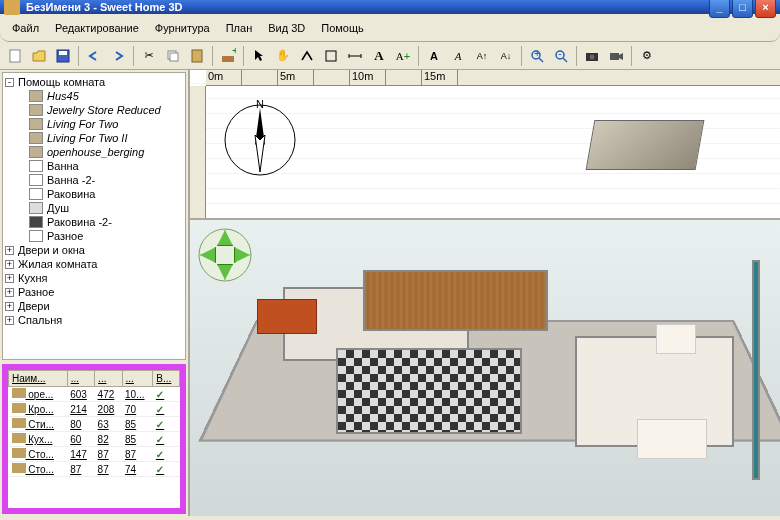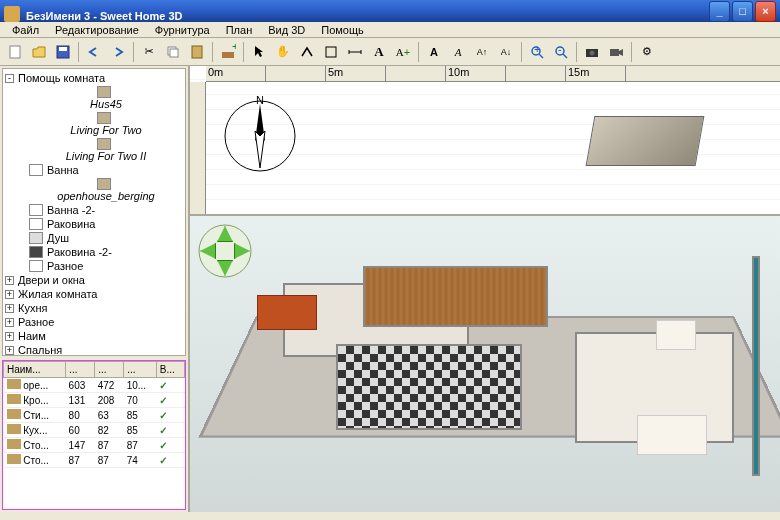--- a/index.html
+++ b/index.html
@@ -1,46 +1,46 @@
 <!DOCTYPE html>
 <html><head>
 <meta charset="utf-8">
 <style>
 * { box-sizing: border-box; margin: 0; padding: 0; font-family: Tahoma, sans-serif; font-size: 11px; }
 body { width: 780px; height: 520px; background: #ece9d8; overflow: hidden; }
-.titlebar { height: 22px; background: linear-gradient(to bottom, #3b77dd 0%, #2a5cc8 50%, #1a4090 100%); display: flex; align-items: flex-end; padding: 0 4px; color: #fff; font-weight: bold; }
+.titlebar { height: 14px; background: linear-gradient(to bottom, #3b77dd 0%, #2a5cc8 50%, #1a4090 100%); display: flex; align-items: center; padding: 0 4px; color: #fff; font-weight: bold; }
 .titlebar .icon { width: 16px; height: 16px; background: #d8a850; margin-right: 6px; border-radius: 2px; }
 .titlebar .title { flex: 1; }
 .win-btns { display: flex; gap: 2px; }
 .win-btn { width: 21px; height: 21px; background: linear-gradient(to bottom,#5da0f0,#2a60c0); border: 1px solid #1a4090; border-radius: 3px; color: #fff; text-align: center; line-height: 18px; font-weight: bold; cursor: pointer; }
 .win-btn.close { background: linear-gradient(to bottom,#f08070,#d04020); border-color: #a02010; }
-.menubar { height: 16px; background: #ece9d8; display: flex; align-items: center; padding: 0 4px; border-bottom: 1px solid #aca899; }
+.menubar { height: 28px; background: #ece9d8; display: flex; align-items: center; padding: 0 4px; border-bottom: 1px solid #aca899; border-radius: 9px; }
 .menu-item { padding: 2px 8px; cursor: pointer; }
 .toolbar { height: 28px; background: #ece9d8; display: flex; align-items: center; padding: 2px 4px; gap: 2px; border-bottom: 1px solid #aca899; }
 .tbtn { width: 22px; height: 22px; display: flex; align-items: center; justify-content: center; border: 1px solid transparent; border-radius: 2px; cursor: pointer; }
 .tsep { width: 1px; height: 20px; background: #aca899; margin: 0 2px; }
 .content { display: flex; height: 446px; }
 .left-panel { width: 190px; display: flex; flex-direction: column; border-right: 2px solid #aca899; }
 .tree { flex: 1; background: #fff; border: 1px solid #aca899; margin: 2px; overflow-y: auto; padding: 2px; }
 .tree-node { display: flex; align-items: center; padding: 1px 0; cursor: pointer; white-space: nowrap; }
 .tree-node .exp { width: 9px; height: 9px; border: 1px solid #808080; text-align: center; line-height: 7px; font-size: 9px; margin-right: 4px; background: #fff; }
 .tree-node .thumb { width: 14px; height: 12px; background: #c0b090; margin-right: 4px; border: 1px solid #888; }
 .tree-node.cat { font-weight: normal; }
-.tree-node.child { padding-left: 24px; font-style: italic; flex-direction: column; }
+.tree-node.child { padding-left: 24px; font-style: italic; }
 .tree-node.child2 { padding-left: 24px; }
-.ftable { height: 150px; background: #fff; border: 1px solid #d946ef; margin: 2px; overflow: auto; }
+.ftable { height: 150px; background: #fff; border: 6px solid #d946ef; margin: 2px; overflow: auto; text-decoration: underline; }
 .ftable table { width: 100%; border-collapse: collapse; }
 .ftable th { background: #ece9d8; border: 1px solid #aca899; padding: 2px 3px; font-weight: normal; text-align: left; font-size: 10px; }
 .ftable td { border-bottom: 1px solid #eee; padding: 1px 3px; font-size: 10px; }
 .ftable .ficon { width: 14px; height: 10px; background: #c0a060; display: inline-block; }
 .chk { color: #2a8020; font-weight: bold; }
 .right-panel { flex: 1; display: flex; flex-direction: column; background: #fff; }
 .plan-view { height: 150px; position: relative; background: repeating-linear-gradient(0deg,#fff,#fff 14px,#e8e8e8 15px), repeating-linear-gradient(90deg,#fff,#fff 14px,#e8e8e8 15px); border-bottom: 2px solid #aca899; overflow: hidden; }
 .ruler-h { position: absolute; top: 0; left: 16px; right: 0; height: 16px; background: #ece9d8; border-bottom: 1px solid #888; font-size: 9px; display: flex; }
-.ruler-h span { width: 60px; border-right: 1px solid #888; padding-left: 2px; }
+.ruler-h span { width: 36px; border-right: 1px solid #888; padding-left: 2px; }
 .ruler-v { position: absolute; top: 16px; left: 0; width: 16px; bottom: 0; background: #ece9d8; border-right: 1px solid #888; }
 .compass { position: absolute; left: 30px; top: 30px; width: 80px; height: 80px; }
 .mini-3d { position: absolute; right: 80px; top: 50px; width: 110px; height: 50px; background: linear-gradient(135deg,#d0c8b8,#908878); border: 1px solid #666; transform: skewX(-10deg); }
 .view-3d { flex: 1; position: relative; background: linear-gradient(to bottom,#e8f0f0 0%, #d0d8d8 100%); overflow: hidden; }
 .nav-pad { position: absolute; left: 8px; top: 8px; width: 54px; height: 54px; }
 .nav-pad .nbtn { position: absolute; width: 16px; height: 16px; background: #60c040; border: 1px solid #308010; cursor: pointer; }
 .floor-3d { position: absolute; left: 40px; top: 30px; right: 20px; bottom: 20px; }
 .room-shape { position: absolute; background: #e8e4dc; border: 2px solid #888; }
 .wood { background: repeating-linear-gradient(90deg,#b07840,#a06830 3px,#b07840 6px); }
 .checker { background: repeating-conic-gradient(#333 0 25%, #ddd 0 50%) 0 0/16px 16px; }
@@ -183,34 +183,38 @@
       <div class="tree-node cat">
           <span class="exp">-</span>
           <span>Помощь комната</span>
         </div>
       <div class="tree-node child">
           <span class="thumb"></span>
           <span>Hus45</span>
         </div>
       <div class="tree-node child">
           <span class="thumb"></span>
+          <span>Jewelry Store Reduced</span>
+        </div>
+      <div class="tree-node child">
+          <span class="thumb"></span>
           <span>Living For Two</span>
         </div>
       <div class="tree-node child">
           <span class="thumb"></span>
           <span>Living For Two II</span>
+        </div>
+      <div class="tree-node child">
+          <span class="thumb"></span>
+          <span>openhouse_berging</span>
         </div>
       <div class="tree-node child2">
           <span class="thumb" style="background:#fff"></span>
           <span>Ванна</span>
         </div>
-      <div class="tree-node child">
-          <span class="thumb"></span>
-          <span>openhouse_berging</span>
-        </div>
       <div class="tree-node child2">
           <span class="thumb" style="background:#fff"></span>
           <span>Ванна -2-</span>
         </div>
       <div class="tree-node child2">
           <span class="thumb" style="background:#fff"></span>
           <span>Раковина</span>
         </div>
       <div class="tree-node child2">
           <span class="thumb" style="background:#ddd"></span>
@@ -235,21 +239,21 @@
       <div class="tree-node cat">
           <span class="exp">+</span>
           <span>Кухня</span>
         </div>
       <div class="tree-node cat">
           <span class="exp">+</span>
           <span>Разное</span>
         </div>
       <div class="tree-node cat">
           <span class="exp">+</span>
-          <span>Наим</span>
+          <span>Двери</span>
         </div>
       <div class="tree-node cat">
           <span class="exp">+</span>
           <span>Спальня</span>
         </div>
     </div>
     <div class="ftable">
       <table>
         <thead>
             <tr>
@@ -263,21 +267,21 @@
         <tbody id="ftbody">
             <tr>
               <td><span class="ficon"></span> opе...</td>
               <td>603</td>
               <td>472</td>
               <td>10...</td>
               <td class="chk">✓</td>
             </tr>
             <tr>
               <td><span class="ficon"></span> Кро...</td>
-              <td>131</td>
+              <td>214</td>
               <td>208</td>
               <td>70</td>
               <td class="chk">✓</td>
             </tr>
             <tr>
               <td><span class="ficon"></span> Сти...</td>
               <td>80</td>
               <td>63</td>
               <td>85</td>
               <td class="chk">✓</td>

